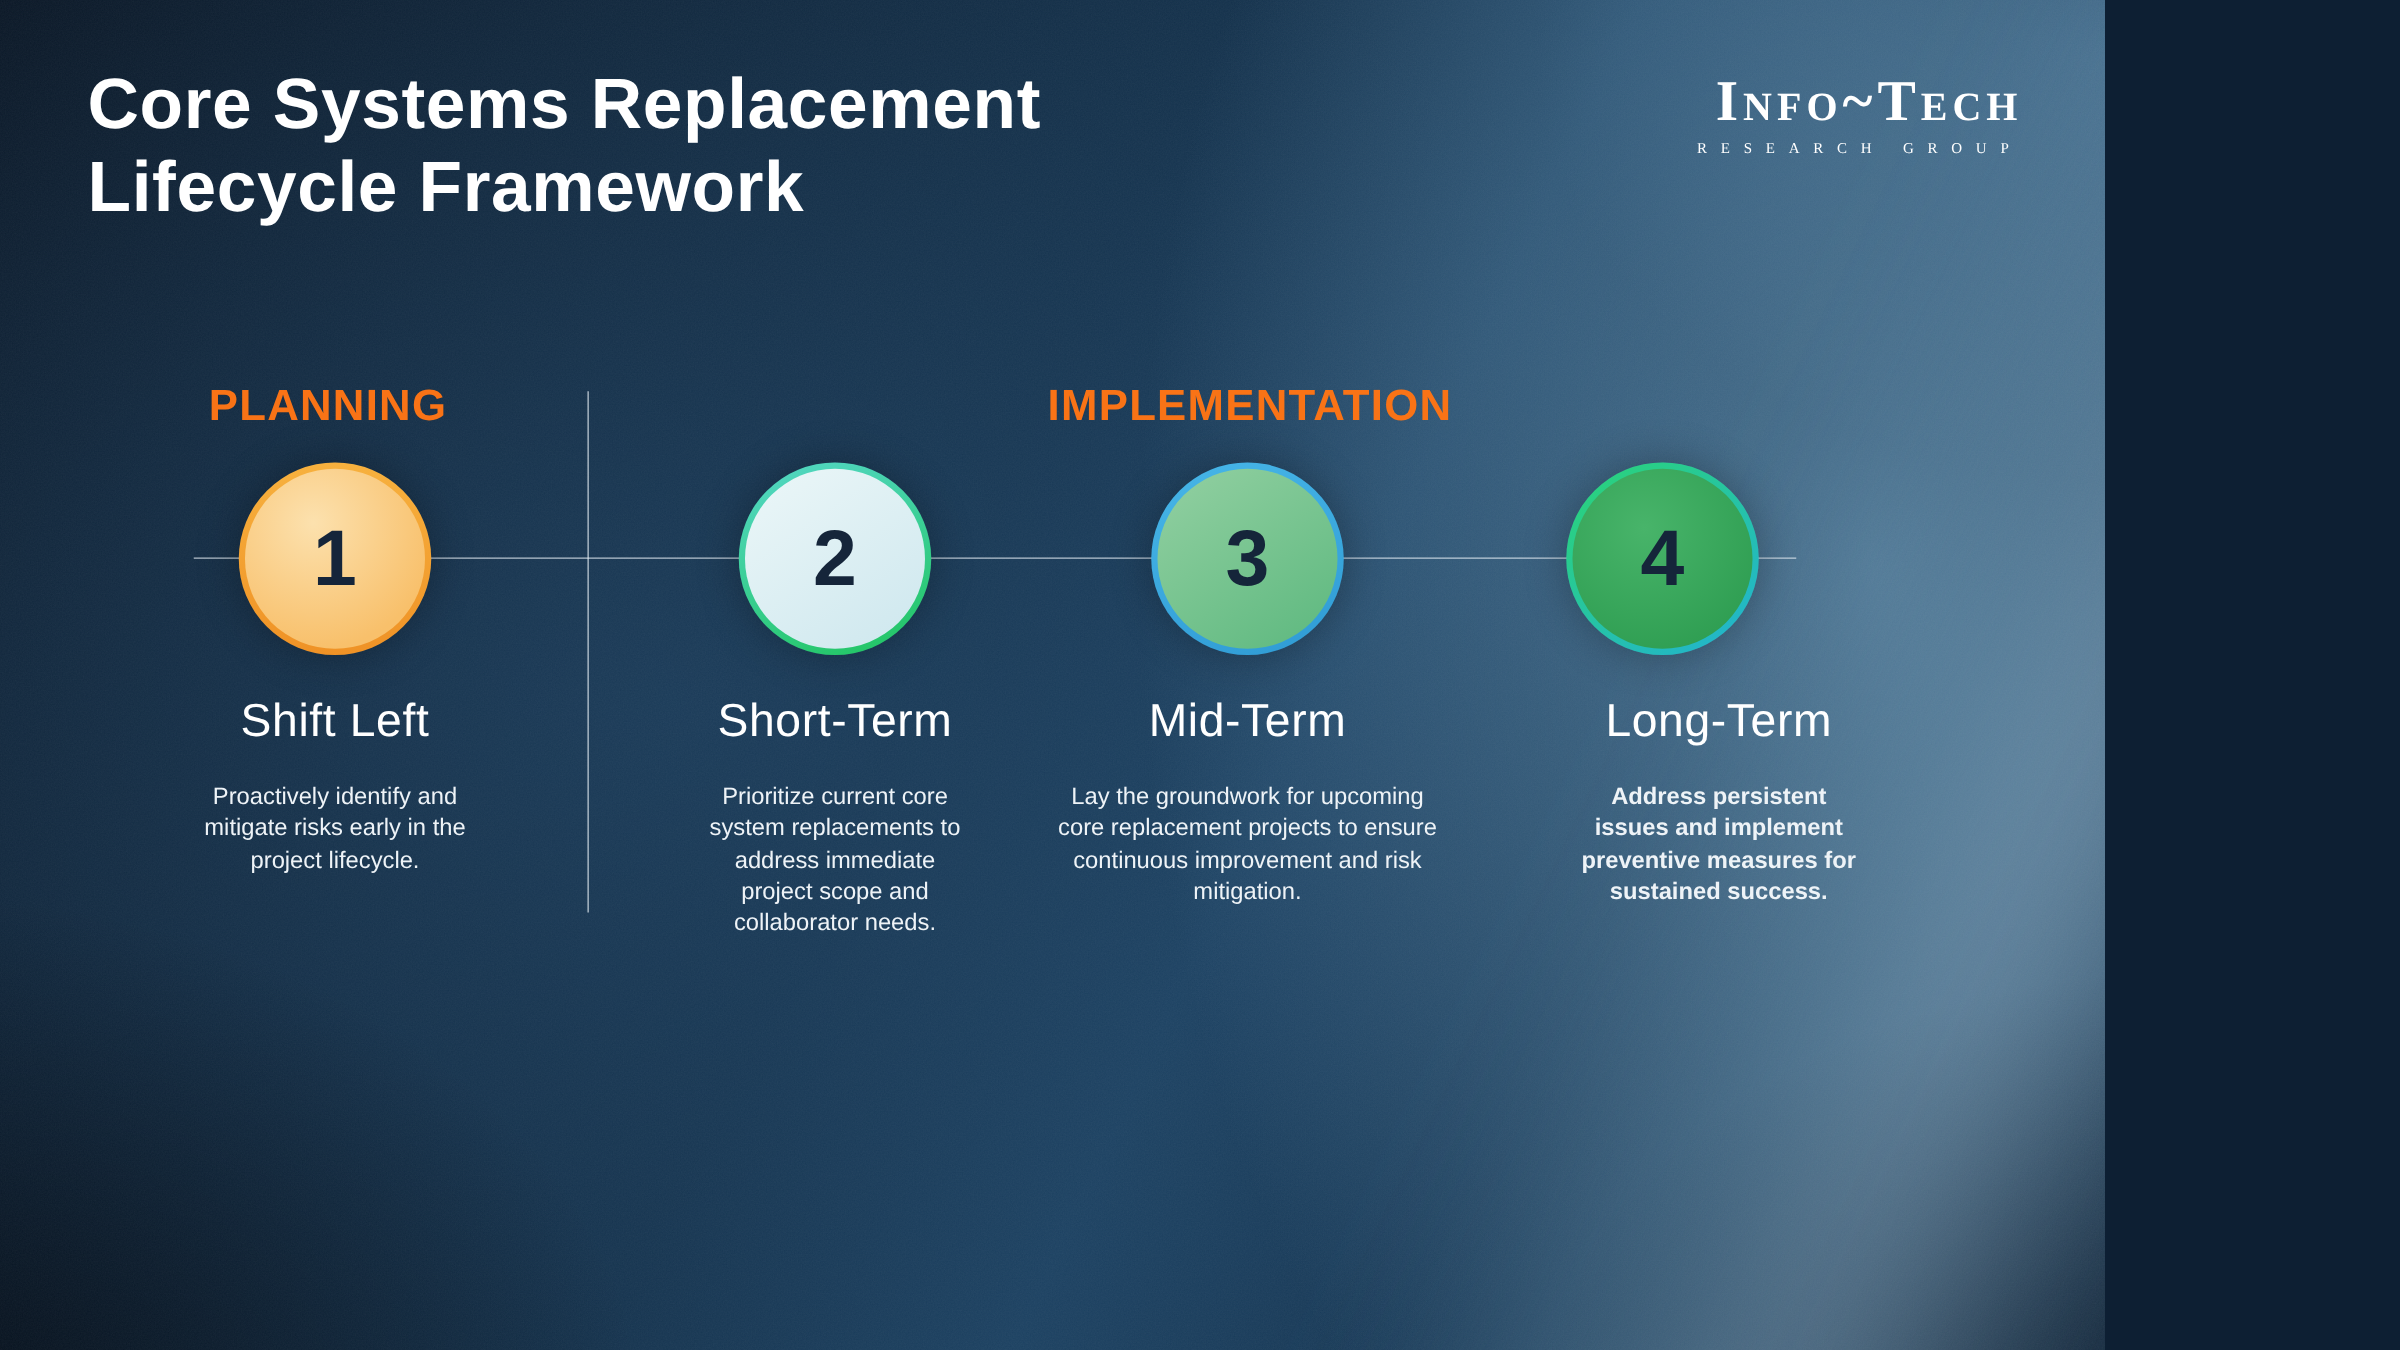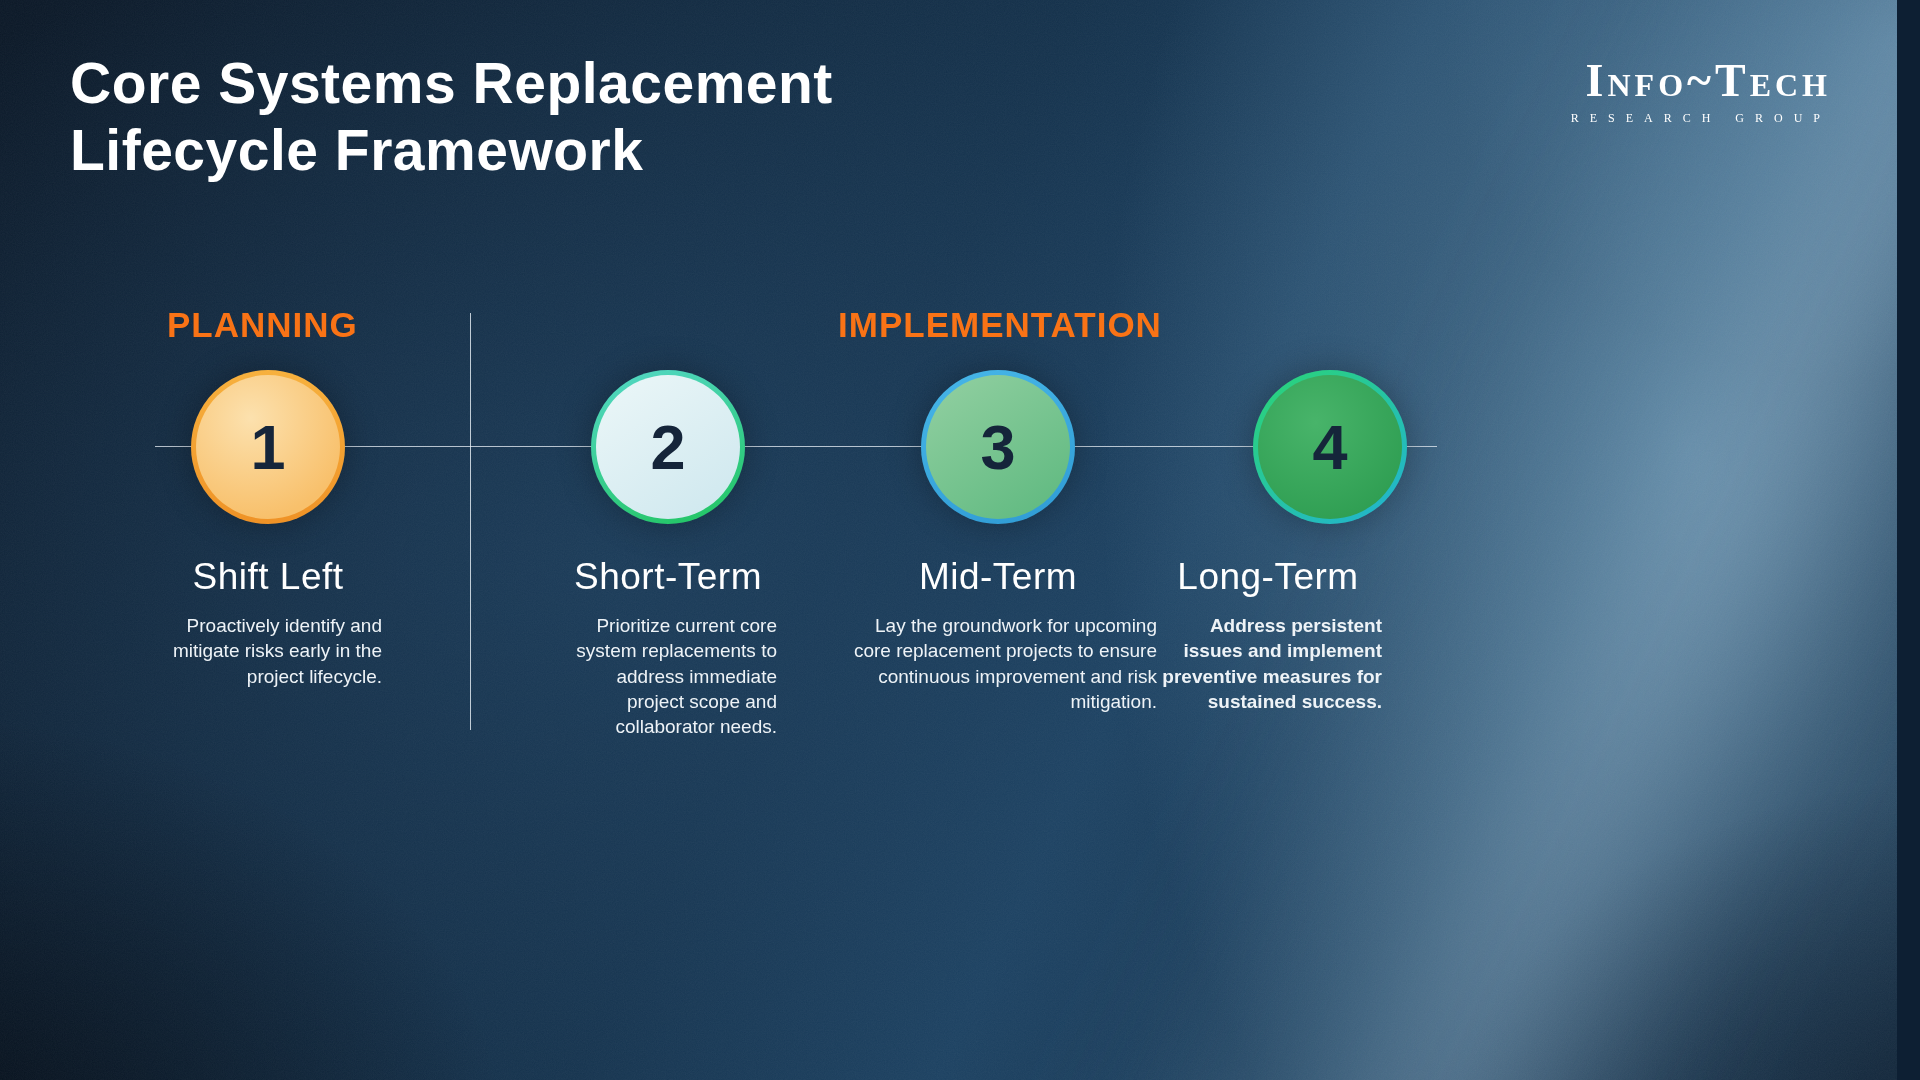--- a/index.html
+++ b/index.html
@@ -1,19 +1,19 @@
 <!DOCTYPE html>
 <html><head>
 <meta charset="utf-8">
 <style>
   * { margin: 0; padding: 0; box-sizing: border-box; }
   html, body { width: 1920px; height: 1080px; overflow: hidden; }
   body { font-family: "Liberation Sans", sans-serif; background: #0d1f33; }
 
-  .page { position: relative; width: 1897px; height: 1080px; overflow: hidden; }
+  .page { position: relative; width: 1684px; height: 1080px; overflow: hidden; }
 
   .bg {
     position: absolute; inset: 0; z-index: 0;
     background:
       radial-gradient(1000px 700px at -5% 105%, rgba(4,11,20,0.85), rgba(4,11,20,0) 60%),
       radial-gradient(900px 600px at 105% 105%, rgba(10,24,40,0.7), rgba(10,24,40,0) 60%),
       radial-gradient(950px 1500px at 89% 42%, rgba(128,176,206,0.50), rgba(128,176,206,0) 62%),
       radial-gradient(700px 520px at 100% 4%, rgba(80,125,160,0.45), rgba(80,125,160,0) 65%),
       radial-gradient(1300px 950px at 32% 52%, rgba(34,72,106,0.55), rgba(34,72,106,0) 72%),
       linear-gradient(115deg, #0a1726 0%, #13304a 45%, #1b4060 60%, #0f2840 100%);
@@ -99,26 +99,26 @@
   .step4-outer { left: 1253px; background: linear-gradient(140deg, #2bd574, #21b2d4); }
   .step4-inner { background: radial-gradient(circle at 40% 33%, #48b46a, #2f9e52 80%); }
 
   .step-text {
     position: absolute; top: 556px; width: 360px; text-align: center;
     color: #ffffff;
   }
   .step-text-1 { left: 88px; }
   .step-text-2 { left: 488px; }
   .step-text-3 { left: 818px; }
-  .step-text-4 { left: 1088px; }
+  .step-text-4 { left: 1195px; }
 
   .step-title { font-size: 37px; font-weight: 400; letter-spacing: 0.5px; text-align: center; }
   .step-desc {
-    margin: 15px auto 0 auto;
-    font-size: 19px; line-height: 1.33; color: #eef3f7; font-weight: 400; text-align: right;
+    margin: 27px auto 0 auto;
+    font-size: 19px; line-height: 1.33; color: #eef3f7; font-weight: 400;
   }
   .step-text-1 .step-desc { max-width: 228px; }
   .step-text-2 .step-desc { max-width: 218px; }
   .step-text-3 .step-desc { max-width: 318px; }
   .step-text-4 .step-desc { max-width: 228px; font-weight: bold; }
 </style>
 </head>
 <body>
 
 <div class="page">

